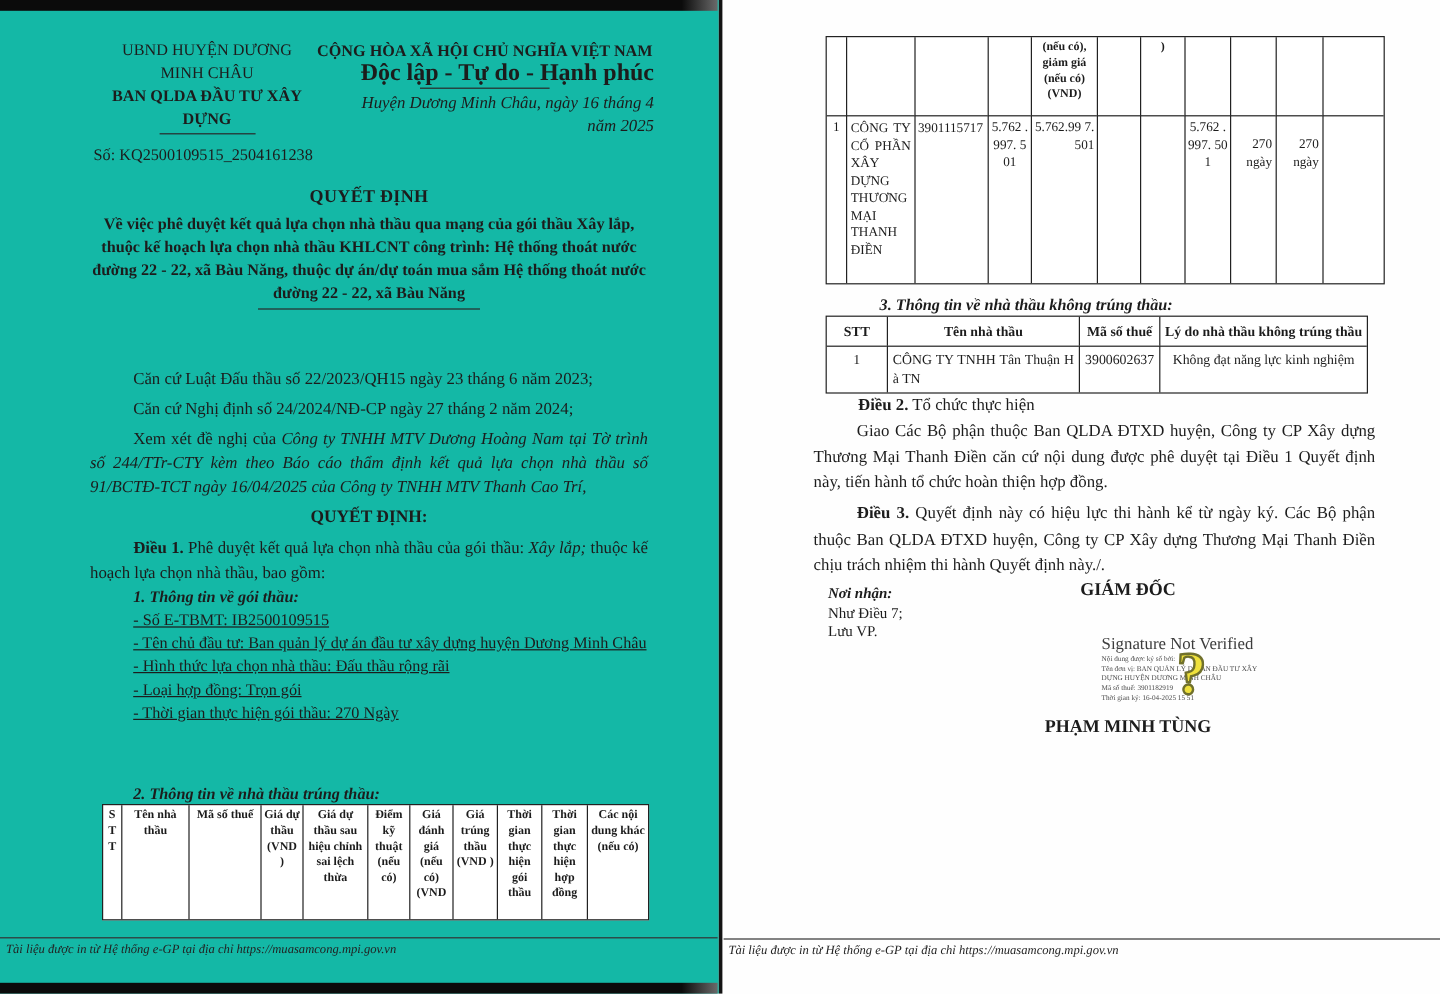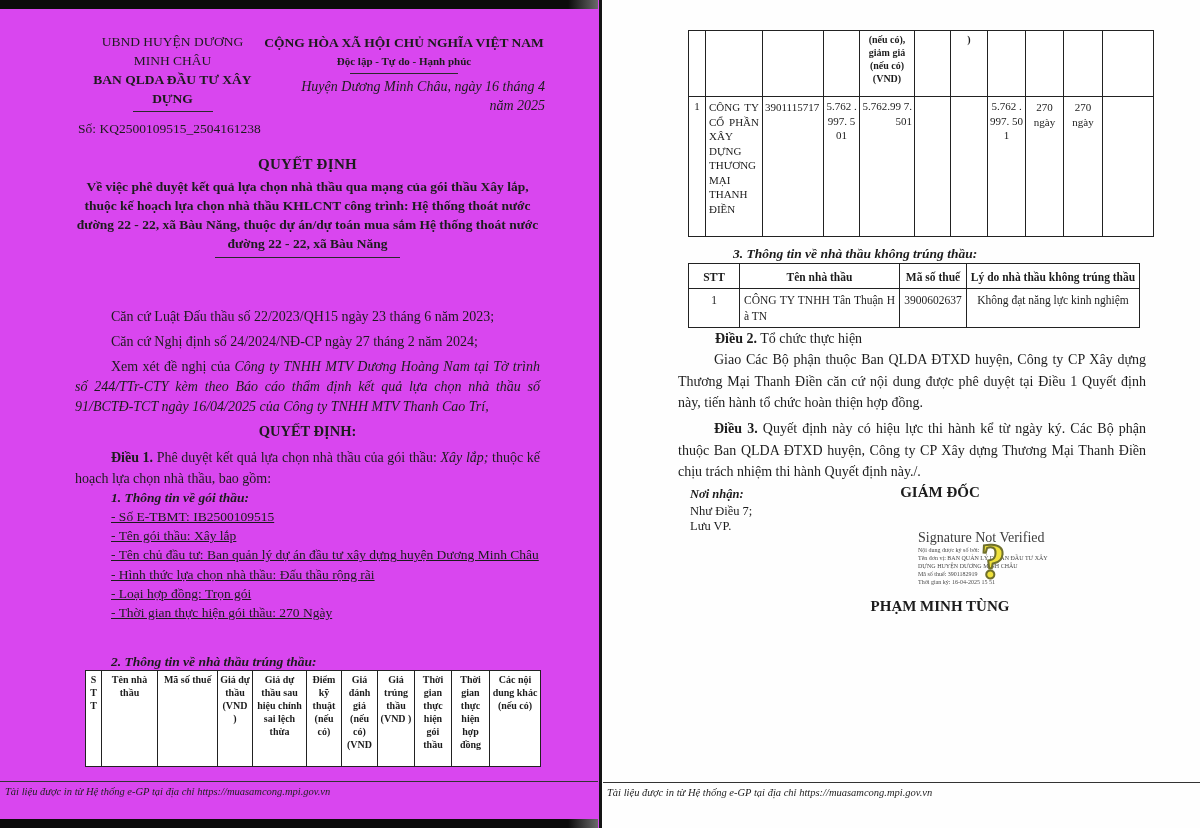--- a/index.html
+++ b/index.html
@@ -1,21 +1,21 @@
 <!DOCTYPE html>
 <html><head>
 <meta charset="utf-8">
 <style>
   html,body{margin:0;padding:0;}
   body{
     width:1200px;height:828px;position:relative;overflow:hidden;
     background:#ffffff;color:#1c1c1c;
     font-family:"Liberation Serif","DejaVu Serif",serif;
   }
-  .page{position:absolute;top:0;height:828px;background:#d946ef;}
+  .page{position:absolute;top:0;height:828px;background:#14b8a6;}
   #pageL{left:0;width:599px;}
   #pageR{left:603px;width:597px;background:#fefefe;}
   .divider{position:absolute;left:599px;top:0;width:3px;height:828px;background:#141414;}
   .bar{position:absolute;left:0;width:598px;height:9px;background:linear-gradient(to right,#0b0b0b 0%,#0b0b0b 95%,#6a6a6a 100%);}
   .bar.top{top:0;}
   .bar.bottom{top:819px;}
   .abs{position:absolute;}
   .b{font-weight:bold;}
   .i{font-style:italic;}
   .bi{font-weight:bold;font-style:italic;}
@@ -38,21 +38,21 @@
   
   .tbl{display:grid;border:1.6px solid #222;background:#fff;}
   .tbl .c{border-left:1px solid #222;border-top:1px solid #222;padding:2px 2px;overflow:hidden;}
   .tbl .c.nl{border-left:none;}
   .tbl .c.nt{border-top:none;}
   .hcell{font-weight:bold;font-size:10px;line-height:13px;text-align:center;}
   #tblWinL{left:85px;top:670px;width:454px;grid-template-columns:15px 56px 60px 35px 54px 35px 36px 37px 37px 38px 51px;grid-template-rows:95px;}
   #tblWinR{left:85px;top:30px;width:464px;grid-template-columns:16px 57px 61px 36px 55px 36px 37px 38px 38px 39px 51px;grid-template-rows:65px 140px;}
   .dcell{font-size:11px;line-height:14.5px;text-align:center;word-break:break-all;}
   .dcell.name{text-align:justify;word-break:normal;padding:3px 3px;}
-  .dcell.lft{text-align:center;word-break:normal;padding:3px 3px;}
+  .dcell.lft{text-align:right;word-break:normal;padding:16px 3px;}
   #tblLose{left:85px;top:263px;width:450px;grid-template-columns:50px 160px 67px 173px;grid-template-rows:24px auto;}
   #tblLose .hcell{font-size:11.5px;line-height:22px;}
   #tblLose .dcell{font-size:11.5px;line-height:16px;padding:3px 4px;}
   
   .sig-status{font-size:14px;color:#3c3c3c;}
   .sig-lines{font-size:6px;line-height:8px;color:#4a4a4a;white-space:nowrap;}
   .qmark{
     font-size:50px;font-weight:bold;color:#efe13c;
     -webkit-text-stroke:2px #70702c;
     text-shadow:0 0 1px #70702c;
@@ -68,21 +68,21 @@
   <div class="bar top"></div>
 
   <div class="abs hdr ctr" style="left:90px;top:32px;width:165px;">
     <div>UBND HUYỆN DƯƠNG MINH CHÂU</div>
     <div class="b">BAN QLDA ĐẦU TƯ XÂY DỰNG</div>
     <div class="rule hdr-rule-l"></div>
   </div>
 
   <div class="abs hdr ctr" style="left:263px;top:33px;width:282px;">
     <div class="b" style="font-size:13.5px;">CỘNG HÒA XÃ HỘI CHỦ NGHĨA VIỆT NAM</div>
-    <div class="b" style="font-size:11px;">Độc lập - Tự do - Hạnh phúc</div>
+    <div class="b" style="font-size:20px;text-align:right;">Độc lập - Tự do - Hạnh phúc</div>
     <div class="rule hdr-rule-r"></div>
     <div class="pdate i">
       <div>Huyện Dương Minh Châu, ngày 16 tháng 4</div>
       <div>năm 2025</div>
     </div>
   </div>
 
   <div class="abs docno" style="left:78px;top:121px;">Số: KQ2500109515_2504161238</div>
 
   <div class="abs b ctr title" style="left:75px;top:156px;width:465px;">QUYẾT ĐỊNH</div>
@@ -101,21 +101,20 @@
   <div class="abs b ctr" style="left:75px;top:423px;width:465px;font-size:14.5px;">QUYẾT ĐỊNH:</div>
 
   <div class="abs body-par ind just" style="left:75px;top:447px;width:465px;line-height:21px;">
     <span class="b">Điều 1.</span><span> Phê duyệt kết quả lựa chọn nhà thầu của gói thầu: </span><span class="i">Xây lắp;</span><span> thuộc kế hoạch lựa chọn nhà thầu, bao gồm:</span>
   </div>
 
   <div class="abs bi secline" style="left:111px;top:490px;">1. Thông tin về gói thầu:</div>
 
   <div class="abs bullets" style="left:75px;top:507px;width:465px;">
     <div>- Số E-TBMT: IB2500109515</div>
-    <div>- Tên gói thầu: Xây lắp</div>
     <div>- Tên chủ đầu tư: Ban quản lý dự án đầu tư xây dựng huyện Dương Minh Châu</div>
     <div>- Hình thức lựa chọn nhà thầu: Đấu thầu rộng rãi</div>
     <div>- Loại hợp đồng: Trọn gói</div>
     <div>- Thời gian thực hiện gói thầu: 270 Ngày</div>
   </div>
 
   <div class="abs bi secline" style="left:111px;top:654px;">2. Thông tin về nhà thầu trúng thầu:</div>
 
   <div class="abs tbl" id="tblWinL">
     <div class="c nl nt hcell">S T T</div>

